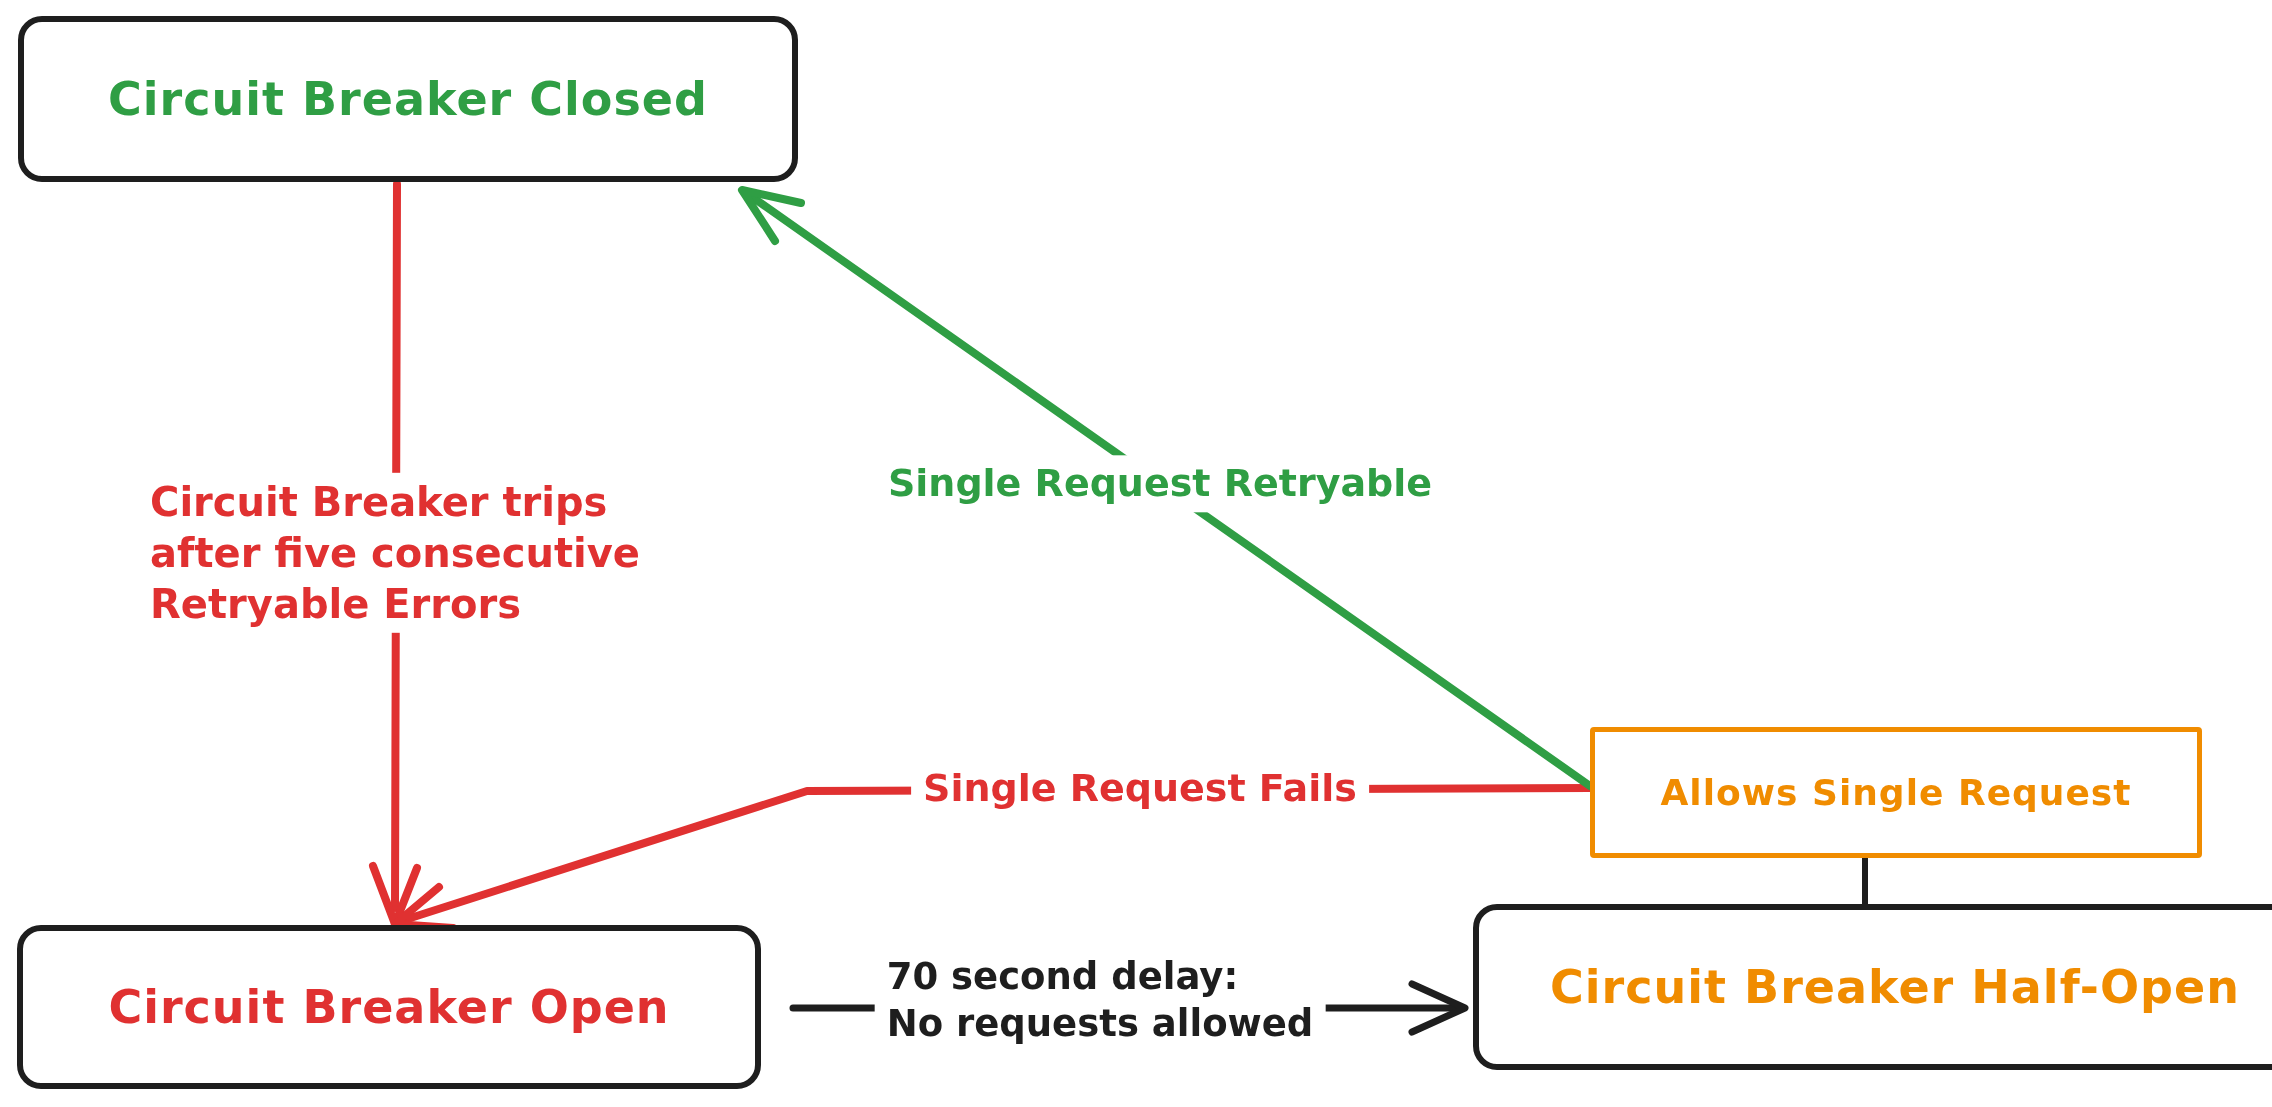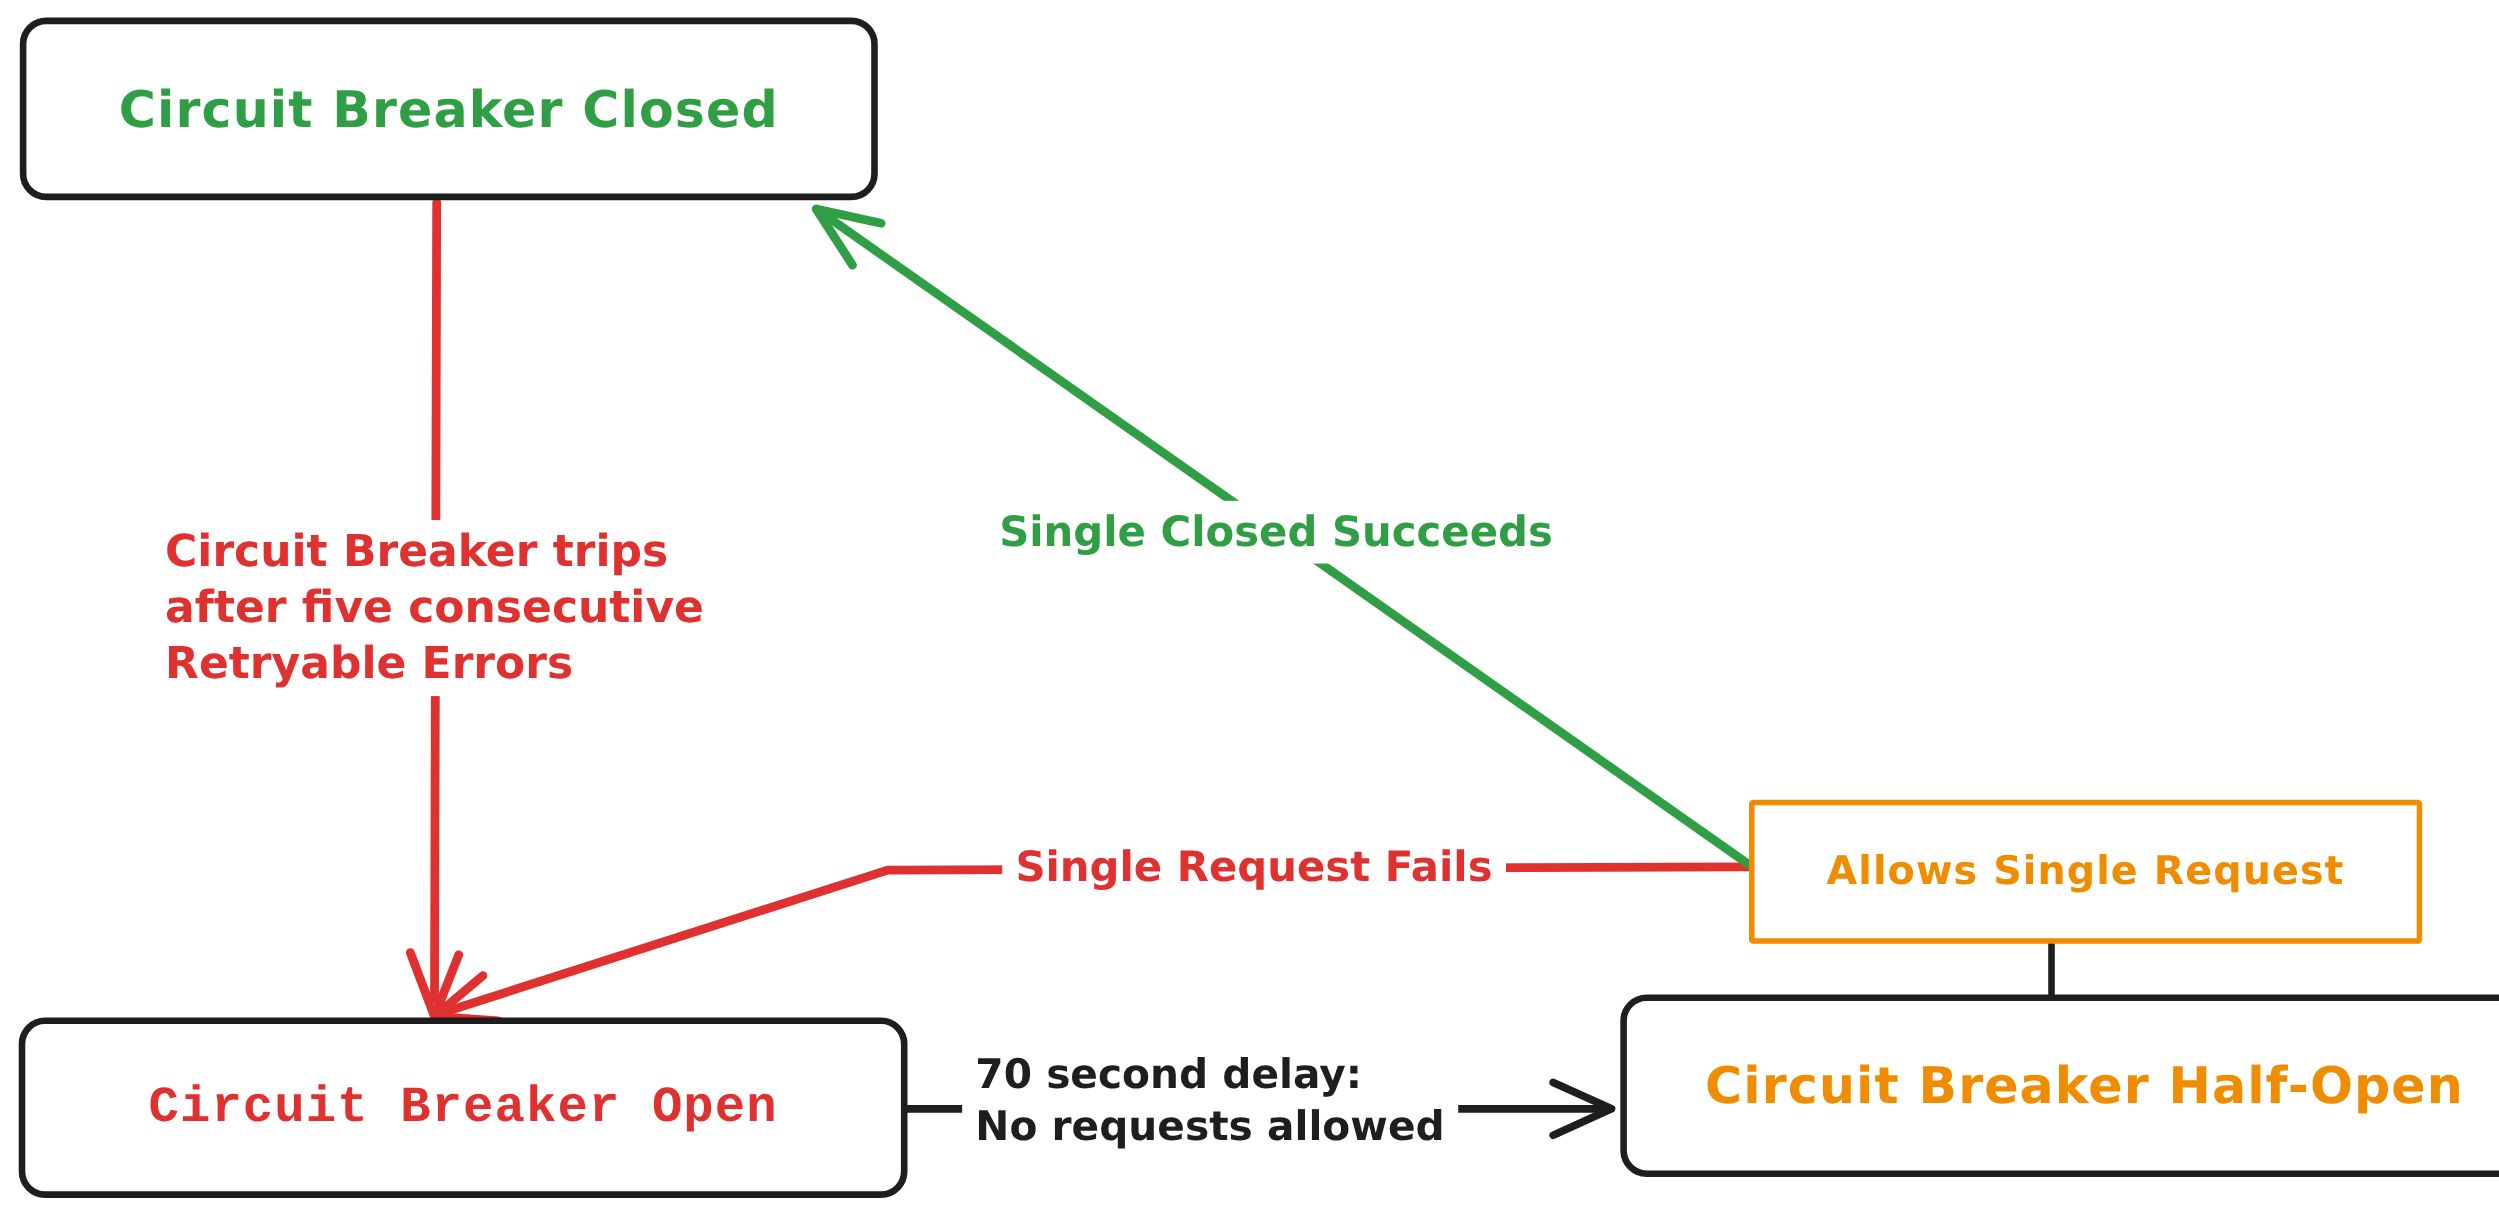--- a/index.html
+++ b/index.html
@@ -15,21 +15,21 @@
   .s-green{stroke:var(--green);stroke-width:8;}
   .s-black{stroke:var(--black);stroke-width:7;}
   .s-black-thin{stroke:var(--black);stroke-width:6;}
 
   .node{position:absolute;display:flex;align-items:center;justify-content:center;
         background:var(--background);border:6px solid var(--black);border-radius:24px;
         z-index:2;box-sizing:border-box;text-align:center;}
   .node .title{font-weight:bold;letter-spacing:1px;white-space:nowrap;}
   .node-closed{left:18px;top:16px;width:780px;height:166px;}
   .node-closed .title{color:var(--green);font-size:46px;}
-  .node-open{left:17px;top:925px;width:808px;height:164px;font-family:Liberation Mono, monospace;}
+  .node-open{left:17px;top:925px;width:744px;height:164px;}
   .node-open .title{color:var(--red);font-size:46px;}
   .node-half-open{left:1473px;top:904px;width:844px;height:166px;}
   .node-half-open .title{color:var(--orange);font-size:46px;}
   .node-allows{left:1590px;top:727px;width:612px;height:131px;border:5px solid var(--orange);border-radius:4px;}
   .node-allows .title{color:var(--orange);font-size:36px;}
 
   .edge-label{position:absolute;transform:translate(-50%,-50%);background:var(--background);
               font-weight:bold;text-align:left;white-space:nowrap;z-index:3;
               font-size:38px;line-height:1.3;padding:4px 12px;}
   .edge-label span{display:block;}
@@ -86,21 +86,21 @@
     <span class="title">Allows Single Request</span>
   </div>
 
   <div class="edge-label label-trip">
     <span>Circuit Breaker trips</span>
     <span>after five consecutive</span>
     <span>Retryable Errors</span>
   </div>
 
   <div class="edge-label label-succeed">
-    <span>Single Closed Succeeds</span>
+    <span>Single Request Retryable</span>
   </div>
 
   <div class="edge-label label-fail">
     <span>Single Request Fails</span>
   </div>
 
   <div class="edge-label label-delay">
     <span>70 second delay:</span>
     <span>No requests allowed</span>
   </div>

